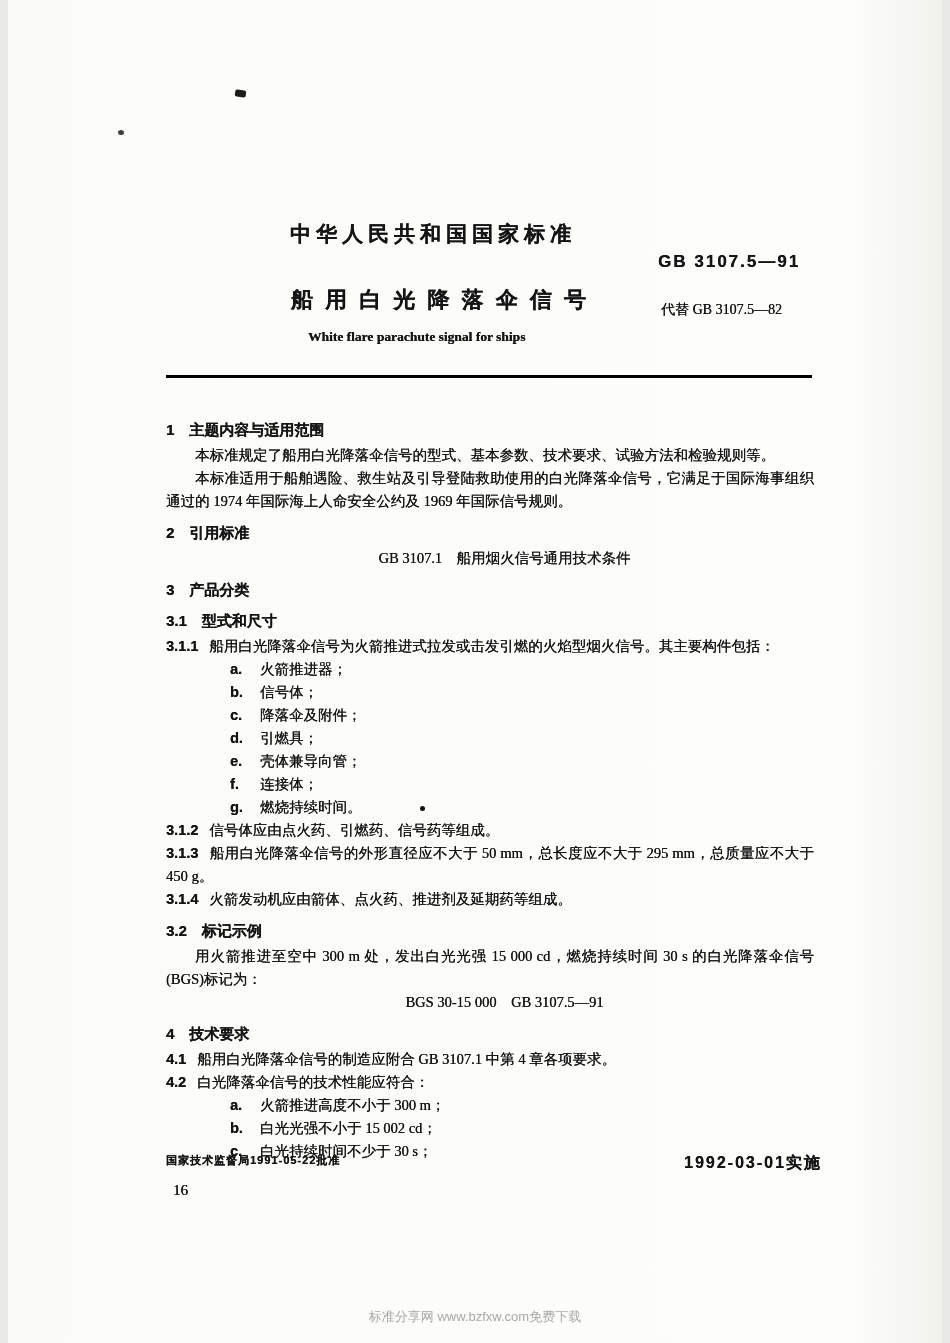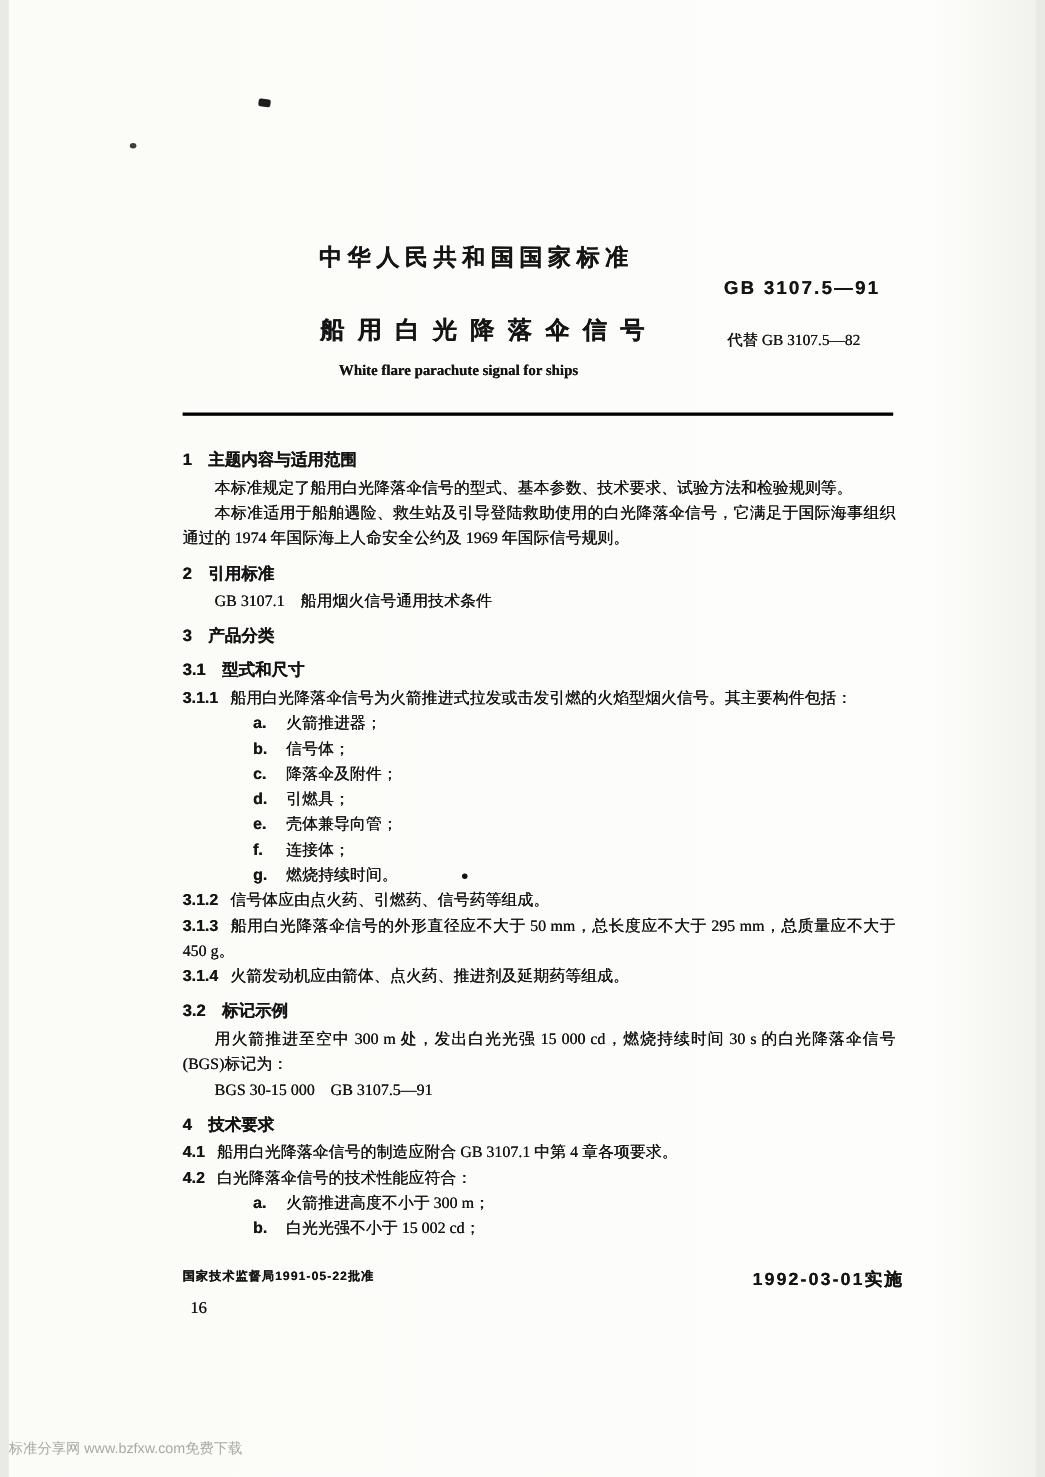--- a/index.html
+++ b/index.html
@@ -46,32 +46,32 @@
     position: absolute; left: 300px; top: 329px;
     font-size: 13.5px; font-weight: bold; white-space: nowrap;
   }
   .rule {
     position: absolute; left: 158px; top: 375px;
     width: 646px; height: 3px; background: #000;
   }
 
   
   .main {
-    position: absolute; left: 158px; top: 399px; width: 648px;
+    position: absolute; left: 158px; top: 410px; width: 648px;
     font-size: 14.5px; line-height: 23px; text-align: justify;
   }
   .main p { margin: 0; }
   .h {
     font-family: "Liberation Sans", sans-serif;
     font-weight: bold; font-size: 15px;
     margin: 8px 0 3px !important;
     text-align: left;
   }
   .ind  { text-indent: 2em; }
-  .ind2 { text-indent: 2em; text-align: left; }
+  .ind2 { text-indent: 2em; text-align: center; }
   .num {
     font-family: "Liberation Sans", sans-serif;
     font-weight: bold; margin-right: 11px;
   }
   .li { padding-left: 64px; line-height: 23px; }
   .li-label {
     font-family: "Liberation Sans", sans-serif;
     display: inline-block; width: 30px;
   }
   .ink-dot {
@@ -90,21 +90,21 @@
     position: absolute; left: 676px; top: 1153px;
     font-family: "Liberation Sans", sans-serif;
     font-size: 16px; font-weight: bold; letter-spacing: 2px; white-space: nowrap;
   }
   .page-num {
     position: absolute; left: 165px; top: 1182px;
     font-size: 15px;
   }
   .watermark {
     position: absolute; left: 0; top: 1308px; width: 100%;
-    text-align: left; color: #a8a8a4; font-size: 13px;
+    text-align: center; color: #a8a8a4; font-size: 13px;
     text-shadow: none;
     font-family: "Liberation Sans", sans-serif;
   }
 </style>
 </head>
 <body>
 
 <div class="page">
 
   <div class="speck speck1"></div>
@@ -146,20 +146,21 @@
     <p class="h">3.2　标记示例</p>
     <p class="ind">用火箭推进至空中 300 m 处，发出白光光强 15 000 cd，燃烧持续时间 30 s 的白光降落伞信号(BGS)标记为：</p>
     <p class="ind2">BGS 30-15 000　GB 3107.5—91</p>
 
     <p class="h">4　技术要求</p>
     <p><b class="num">4.1</b><span>船用白光降落伞信号的制造应附合 GB 3107.1 中第 4 章各项要求。</span></p>
     <p><b class="num">4.2</b><span>白光降落伞信号的技术性能应符合：</span></p>
 
     <div class="li"><b class="li-label">a.</b><span>火箭推进高度不小于 300 m；</span></div>
     <div class="li"><b class="li-label">b.</b><span>白光光强不小于 15 002 cd；</span></div>
+    <div class="li"><b class="li-label">c.</b><span>白光持续时间不少于 30 s；</span></div>
 
   </div>
 
   <div class="approval">国家技术监督局1991-05-22批准</div>
   <div class="impl">1992-03-01实施</div>
   <div class="page-num">16</div>
   <div class="watermark">标准分享网 www.bzfxw.com免费下载</div>
 
 </div>
 

